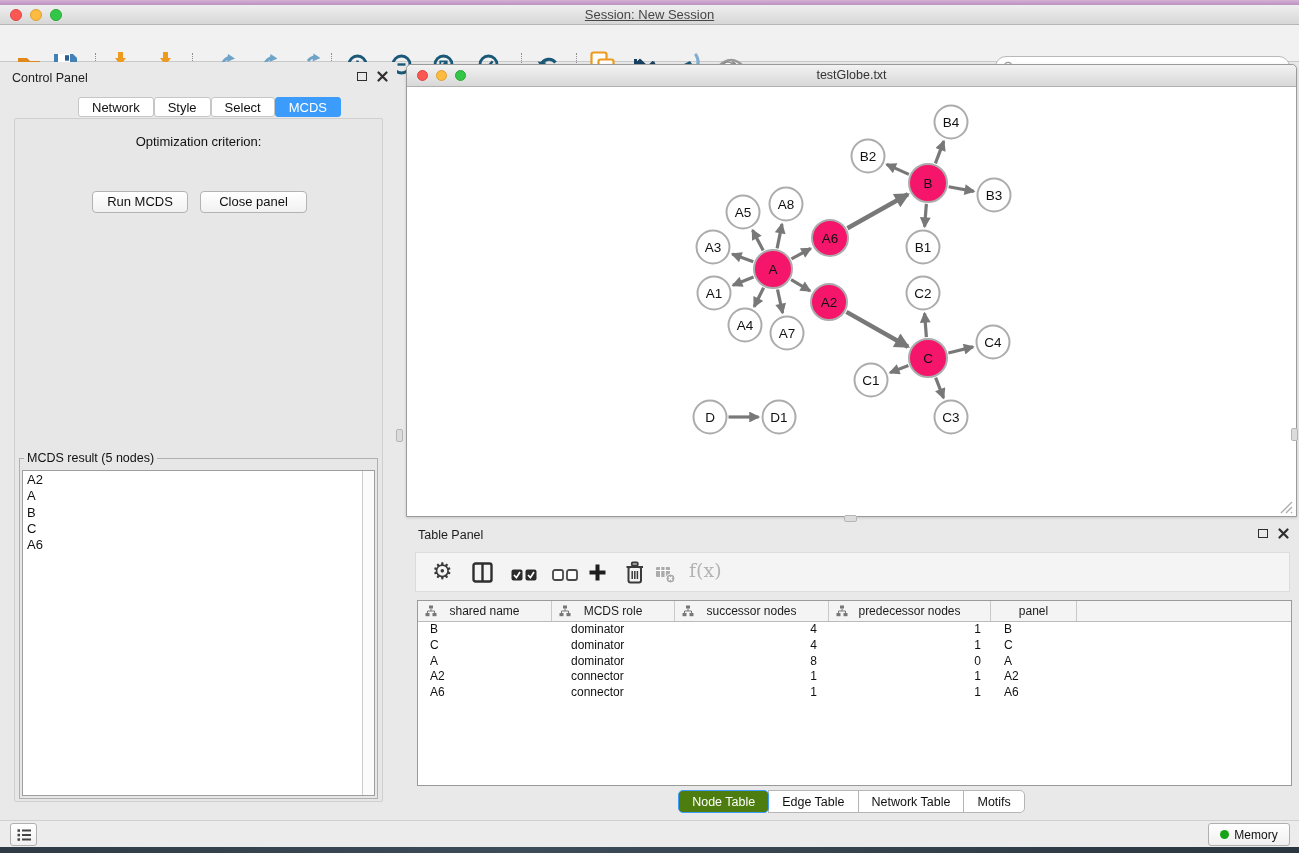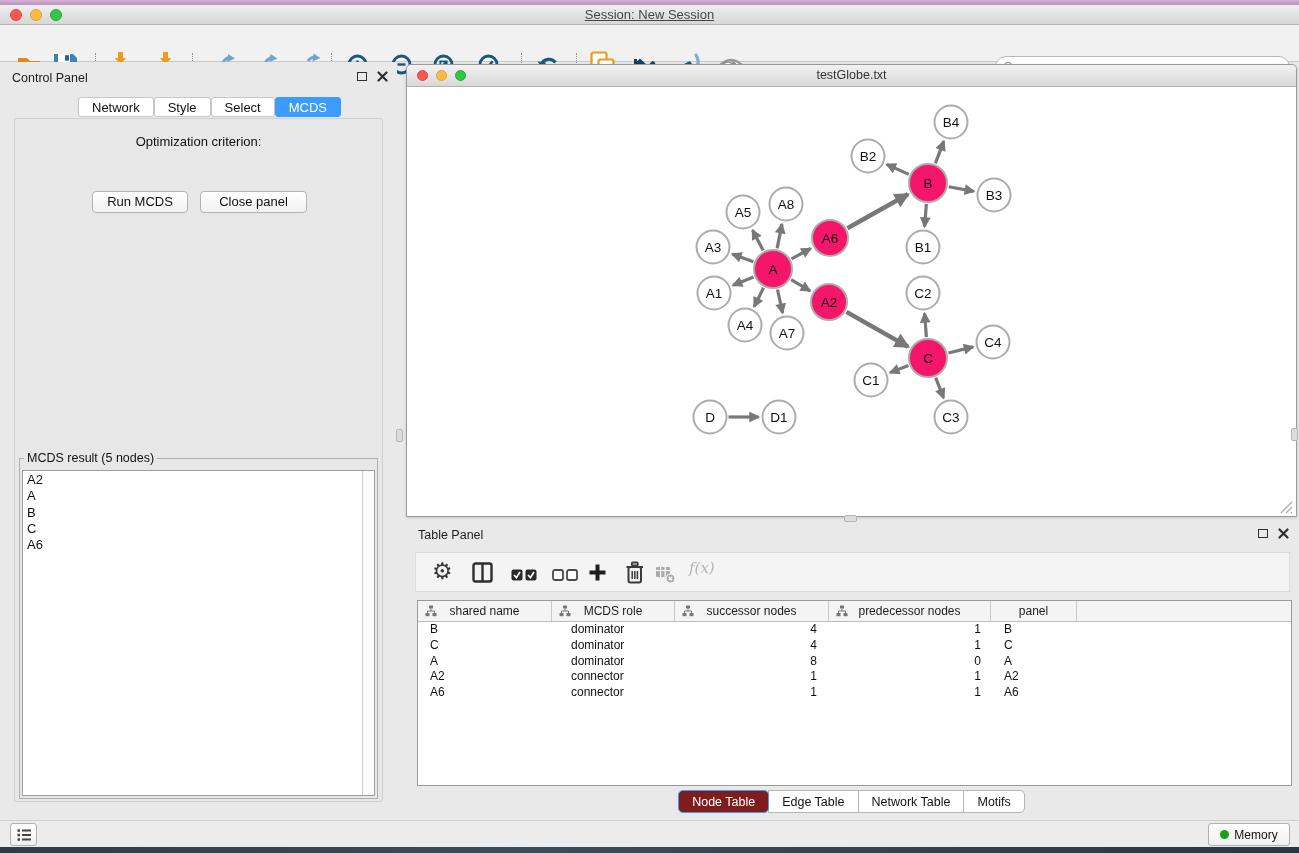--- a/index.html
+++ b/index.html
@@ -69,40 +69,40 @@
 
   
   .grip-v { position:absolute; width:7px; height:13px; background:#dcdcdc; border:1px solid #b5b5b5; border-radius:2px; }
   .grip-h { position:absolute; width:13px; height:7px; background:#dcdcdc; border:1px solid #b5b5b5; border-radius:2px; }
 
   
   .table-panel { position:absolute; left:406px; top:522px; width:891px; height:294px; background:#e9e9e9; }
   .tp-toolbar { position:absolute; left:9px; top:30px; width:875px; height:40px;
     background:#f4f4f4; border:1px solid #dcdcdc; }
   .tpi { position:absolute; top:9px; }
-  .fx { font-family:"DejaVu Serif", serif; font-style:italic; color:#b3b3b3; font-size:15px; }
+  .fx { font-family:"DejaVu Serif", serif; color:#b3b3b3; font-size:19px; }
   .dtable { position:absolute; left:11px; top:78px; width:875px; height:186px; background:#fff; border:1px solid #9a9a9a; overflow:hidden; }
   .thead, .trow { display:grid; grid-template-columns:134px 123px 154px 162px 86px 1fr; }
   .thead { height:21px; background:#f4f4f4; border-bottom:1px solid #bbb; }
   .hcell { position:relative; font-size:12px; color:#1c1c1c; text-align:center; line-height:20px; border-right:1px solid #c9c9c9; }
   .hcell svg { position:absolute; left:7px; top:4px; }
   .hcell.filler { border-right:none; }
   .trow { height:15.8px; }
   .tcell { font-size:12px; color:#111; line-height:15.8px; white-space:nowrap; }
   .tcell.c0 { padding-left:12px; }
   .tcell.c1 { padding-left:19px; }
   .tcell.c2 { text-align:right; padding-right:12px; }
   .tcell.c3 { text-align:right; padding-right:10px; }
   .tcell.c4 { padding-left:13px; }
   .ttab-row { position:absolute; left:0; right:0; top:268px; display:flex; justify-content:center; }
   .ttab { height:23px; line-height:22px; padding:0 13px; font-size:12.5px; background:#fff;
     border:1px solid #b5b5b5; margin-left:-1px; color:#111; }
   .ttab:first-child { border-radius:5px 0 0 5px; margin-left:0; }
   .ttab:last-child { border-radius:0 5px 5px 0; }
-  .ttab.active { background:#7f1d1d; border-color:#3b9cfc; color:#fff; border-radius:5px; position:relative; z-index:1; }
+  .ttab.active { background:#4d7c0f; border-color:#3b9cfc; color:#fff; border-radius:5px; position:relative; z-index:1; }
 
   
   .statusbar { position:absolute; left:0; top:820px; width:100%; height:27px; background:#ececec; border-top:1px solid #cfcfcf; }
   .list-btn { position:absolute; left:10px; top:2px; width:27px; height:23px; background:linear-gradient(#fff,#f0f0f0);
     border:1px solid #b0b0b0; border-radius:3px; display:flex; align-items:center; justify-content:center; }
   .mem-btn { position:absolute; right:9px; top:2px; width:82px; height:23px; background:linear-gradient(#fff,#f0f0f0);
     border:1px solid #b0b0b0; border-radius:3px; display:flex; align-items:center; justify-content:center; gap:5px; font-size:12px; color:#111; }
   .mem-dot { width:9px; height:9px; border-radius:50%; background:#17a317; }
   .desktop-bottom { position:absolute; left:0; top:847px; width:100%; height:6px;
     background:linear-gradient(90deg,#2e3b46,#3c4c58 40%,#2a3640); }

